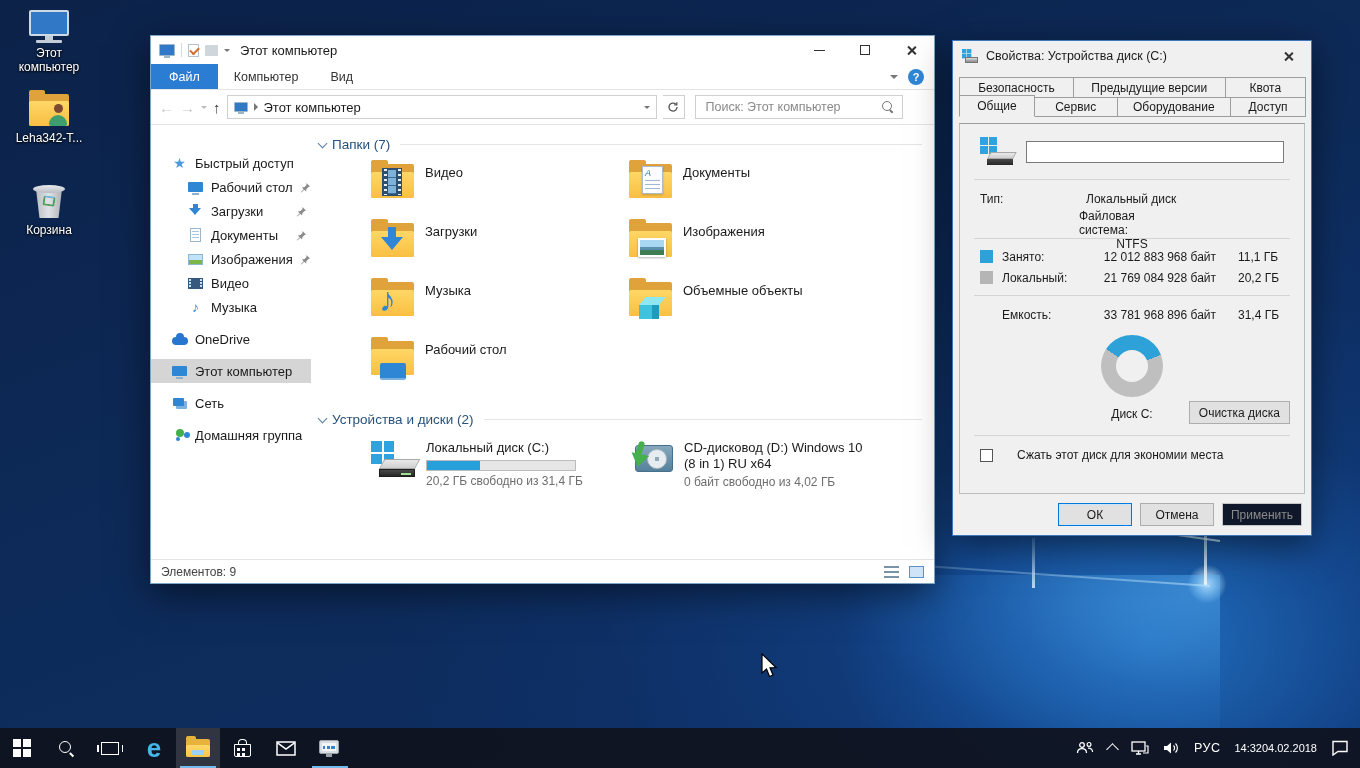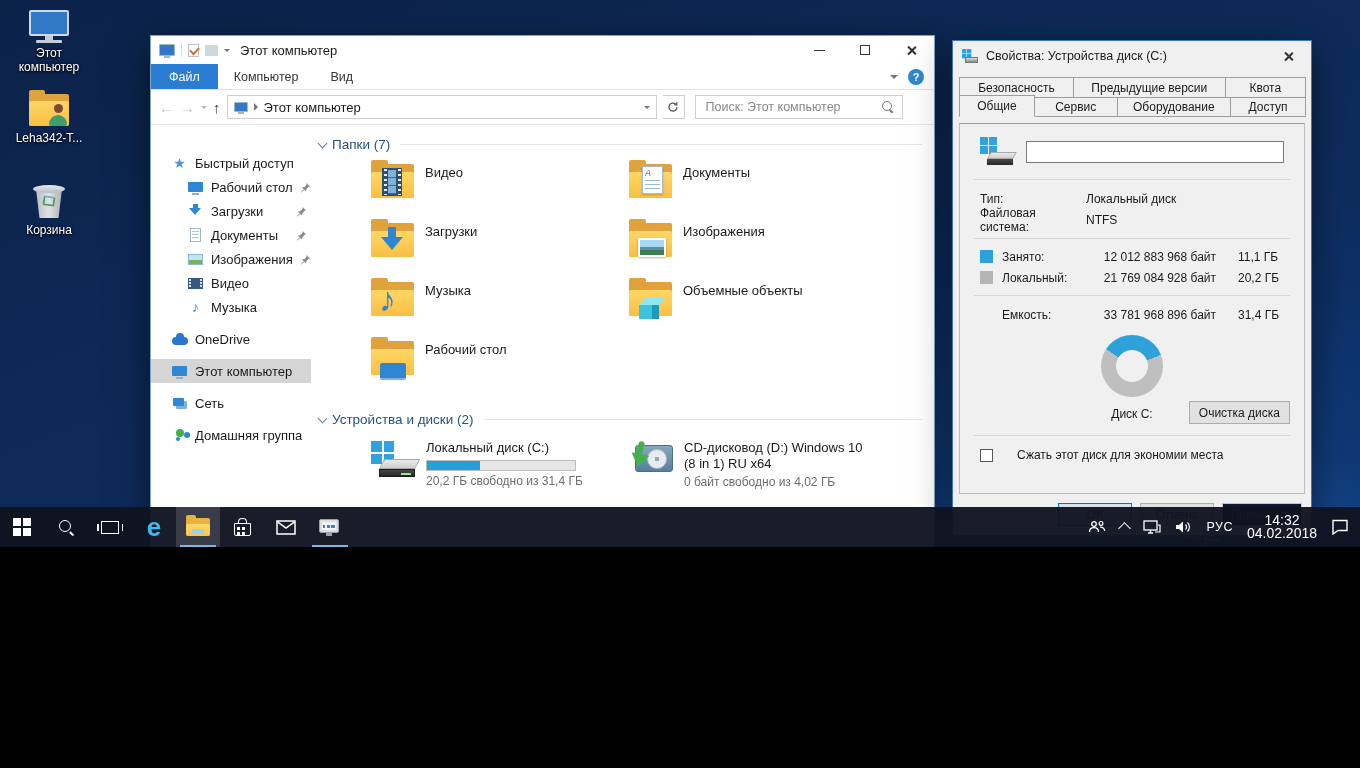--- a/index.html
+++ b/index.html
@@ -1,17 +1,17 @@
 <!DOCTYPE html>
 <html><head>
 <meta charset="utf-8">
 <style>
   html,body{margin:0;padding:0;background:#000;}
   *{box-sizing:border-box;font-family:"Liberation Sans",sans-serif;}
-  #stage{position:relative;width:1360px;height:547px;overflow:hidden;
+  #stage{position:relative;width:1360px;height:768px;overflow:hidden;
     background-color:#0a1c3d;
     background-image:
       radial-gradient(circle 26px at 1207px 584px, rgba(255,255,255,.95), rgba(190,230,255,.55) 40%, transparent 75%),
       radial-gradient(ellipse 420px 300px at 1150px 640px, rgba(40,130,215,.65), rgba(25,95,180,.35) 50%, transparent 75%),
       radial-gradient(ellipse 900px 620px at 1100px 600px, rgba(25,90,175,.55), rgba(15,55,120,.30) 55%, transparent 80%),
       linear-gradient(160deg,#0c2249 0%,#0d2a58 45%,#0e3066 100%);
   }
   
   .beam{position:absolute;pointer-events:none;}
   .beam.b1{left:940px;top:540px;width:280px;height:2px;background:linear-gradient(90deg,transparent,rgba(200,235,255,.85));transform:rotate(8deg);transform-origin:right center;}
@@ -238,21 +238,21 @@
   .store-ic::before{content:'';position:absolute;left:3.5px;top:-6px;width:7px;height:5px;border:1.5px solid #fff;border-bottom:none;border-radius:4px 4px 0 0;}
   .store-ic i{position:absolute;left:2.5px;top:2.5px;width:3px;height:3px;background:#fff;box-shadow:5px 0 0 #fff,0 5px 0 #fff,5px 5px 0 #fff;}
   .sysapp-ic{position:relative;width:22px;height:17px;}
   .sysapp-ic .scr{position:absolute;left:0;top:0;width:20px;height:14px;background:#d9dde2;border:1px solid #9aa1a8;border-radius:2px;}
   .sysapp-ic .chart{position:absolute;left:3px;top:3px;width:14px;height:8px;background:#f2f5f8;}
   .sysapp-ic .chart::after{content:'';position:absolute;left:1px;top:3px;width:12px;height:3px;background:linear-gradient(90deg,#3a7fd5 0 20%,transparent 20% 30%,#3a7fd5 30% 55%,transparent 55% 65%,#3a7fd5 65% 100%);}
   .sysapp-ic .std{position:absolute;left:7px;bottom:0;width:6px;height:3px;background:#9aa1a8;}
   .tray{margin-left:auto;display:flex;align-items:center;gap:0;padding-right:4px;}
   .tray-cell{height:40px;display:flex;align-items:center;justify-content:center;padding:0 7px;color:#fff;}
   .lang{font-size:12.5px;letter-spacing:.5px;}
-  .clock{display:flex;flex-direction:column;align-items:center;justify-content:center;font-size:14px;line-height:13px;}
+  .clock{display:flex;flex-direction:row;align-items:center;justify-content:center;font-size:11px;line-height:13px;}
   .chevup{width:9px;height:9px;border-left:1.6px solid #fff;border-top:1.6px solid #fff;transform:rotate(45deg);margin-top:3px;}
 
   
   #cursor{position:absolute;left:760px;top:653px;z-index:99;pointer-events:none;}
 </style>
 </head>
 <body>
 
 <div id="stage">
   <div class="beam cone"></div>
@@ -568,21 +568,21 @@
         <span class="big-drive">
           <span class="flag"><i></i><i></i><i></i><i></i></span><span class="bt"></span><span class="bf"></span>
         </span>
         <input class="vol-input" value="" style="">
       </div>
       <div class="hr"></div>
       <div class="kv" style="margin-top:8px;">
         <span class="k">Тип:</span>
         <span>Локальный диск</span>
       </div>
-      <div class="kv" style="margin-bottom:8px;">
+      <div class="kv" style="margin-bottom:8px;flex-direction:column;">
         <span class="k">Файловая система:</span>
         <span>NTFS</span>
       </div>
       <div class="hr"></div>
       <div class="usage" style="margin-top:7px;">
         <span class="sw blue"></span>
         <span class="u-label">Занято:</span>
         <span class="u-bytes">12 012 883 968 байт</span>
         <span class="u-size">11,1 ГБ</span>
       </div>

